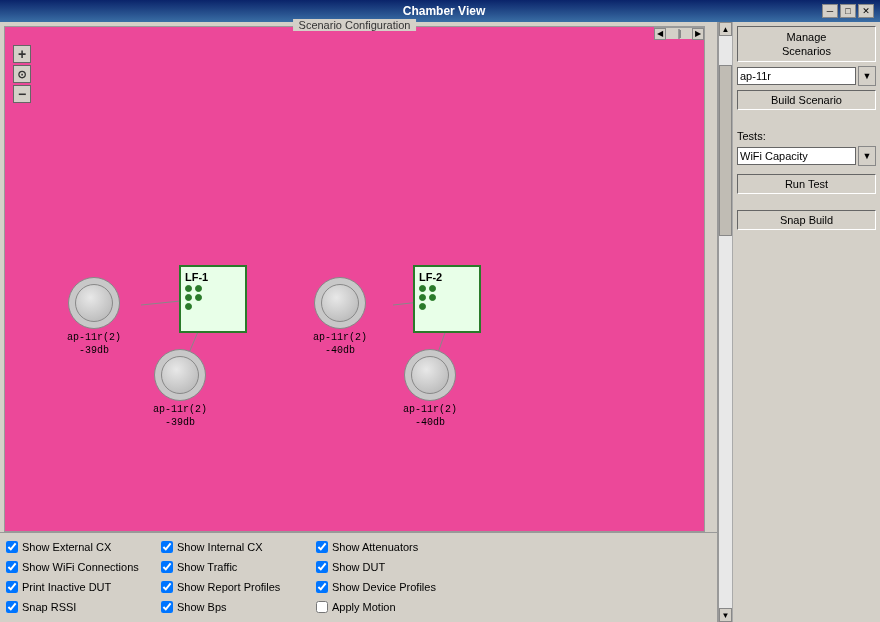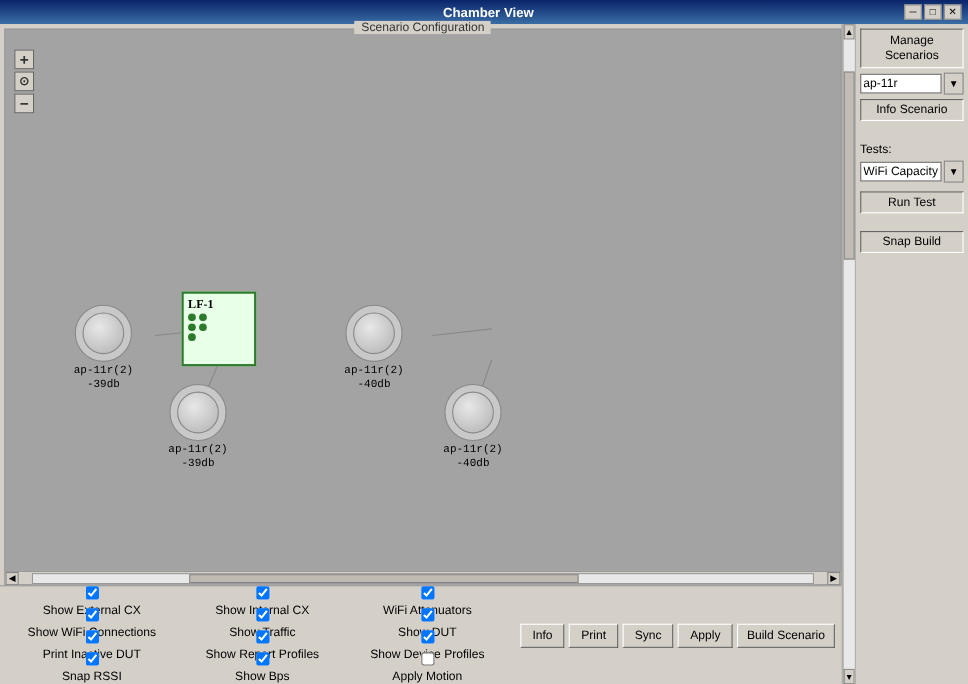--- a/index.html
+++ b/index.html
@@ -57,26 +57,26 @@
       flex: 1;
       display: flex;
       flex-direction: column;
       background: #d4d0c8;
       border-right: 1px solid #999;
     }
 
     
     .scenario-fieldset {
       flex: 1;
-      margin: 4px 0 0 4px;
+      margin: 4px 12px 0 4px;
       border: 1px solid #999;
       position: relative;
-      background: #a3a3a3;
-      display: flex;
-      flex-direction: column;
+      background: #ec4899;
+      display: flex;
+      flex-direction: row;
     }
     .scenario-legend {
       position: absolute;
       top: -8px;
       left: 50%;
       transform: translateX(-50%);
       background: #d4d0c8;
       padding: 0 6px;
       font-size: 11px;
       color: #333;
@@ -292,21 +292,20 @@
       font-size: 11px;
       margin-top: 4px;
     }
 
     .checkbox-item {
       display: flex;
       align-items: center;
       gap: 4px;
       font-size: 11px;
       white-space: nowrap;
-      flex-direction: column;
     }
     .checkbox-item input[type="checkbox"] {
       width: 12px;
       height: 12px;
       cursor: pointer;
     }
     .action-btn {
       background: #d4d0c8;
       border-top: 1px solid #fff;
       border-left: 1px solid #fff;
@@ -366,21 +365,21 @@
           <line x1="442" y1="290" x2="428" y2="330" stroke="#888" stroke-width="1"></line>
         </svg>
 
         <div class="node" style="position:absolute; left:62px; top:240px;">
           <div class="node-circle">
             <div style="width:38px;height:38px;border-radius:50%;background:radial-gradient(circle at 40% 35%, #e8e8e8, #b0b0b0);border:1px solid #888;"></div>
           </div>
           <div class="node-label">ap-11r(2)<br>-39db</div>
         </div>
 
-        <div class="lf-box" style="left:160px; top:228px;font-family:Liberation Serif, serif;">
+        <div class="lf-box" style="left:174px; top:228px;">
           <div class="lf-title">LF-1</div>
           <div class="lf-dots">
             <div class="lf-dot-row">
                 <div class="lf-dot filled"></div>
                 <div class="lf-dot filled"></div>
               </div>
             <div class="lf-dot-row">
                 <div class="lf-dot filled"></div>
                 <div class="lf-dot filled"></div>
               </div>
@@ -397,20 +396,36 @@
           <div class="node-label">ap-11r(2)<br>-39db</div>
         </div>
 
         <div class="node" style="position:absolute; left:308px; top:240px;">
           <div class="node-circle">
             <div style="width:38px;height:38px;border-radius:50%;background:radial-gradient(circle at 40% 35%, #e8e8e8, #b0b0b0);border:1px solid #888;"></div>
           </div>
           <div class="node-label">ap-11r(2)<br>-40db</div>
         </div>
 
+        <div class="lf-box" style="left:408px; top:228px;">
+          <div class="lf-title">LF-2</div>
+          <div class="lf-dots">
+            <div class="lf-dot-row">
+                <div class="lf-dot filled"></div>
+                <div class="lf-dot filled"></div>
+              </div>
+            <div class="lf-dot-row">
+                <div class="lf-dot filled"></div>
+                <div class="lf-dot filled"></div>
+              </div>
+            <div class="lf-dot-row">
+                <div class="lf-dot filled"></div>
+              </div>
+          </div>
+        </div>
 
         <div class="node" style="position:absolute; left:398px; top:312px;">
           <div class="node-circle">
             <div style="width:38px;height:38px;border-radius:50%;background:radial-gradient(circle at 40% 35%, #e8e8e8, #b0b0b0);border:1px solid #888;"></div>
           </div>
           <div class="node-label">ap-11r(2)<br>-40db</div>
         </div>
 
       </div>
 
@@ -429,21 +444,21 @@
         <label class="checkbox-item">
           <input type="checkbox" checked="" style=""> 
             <span>Show External CX</span>
         </label>
         <label class="checkbox-item">
           <input type="checkbox" checked="" style=""> 
             <span>Show Internal CX</span>
         </label>
         <label class="checkbox-item">
           <input type="checkbox" checked="" style=""> 
-            <span>WiFi Attenuators</span>
+            <span>Show Attenuators</span>
         </label>
         <label class="checkbox-item">
           <input type="checkbox" checked="" style=""> 
             <span>Show WiFi Connections</span>
         </label>
 
         <label class="checkbox-item">
           <input type="checkbox" checked="" style=""> 
             <span>Show Traffic</span>
         </label>
@@ -471,27 +486,20 @@
         <label class="checkbox-item">
           <input type="checkbox" checked="" style=""> 
             <span>Show Bps</span>
         </label>
         <label class="checkbox-item">
           <input type="checkbox" style=""> 
             <span>Apply Motion</span>
         </label>
       </div>
 
-      <div style="display:flex;align-items:center;gap:4px;padding:0 6px;">
-        <button class="action-btn">Info</button>
-        <button class="action-btn">Print</button>
-        <button class="action-btn">Sync</button>
-        <button class="action-btn">Apply</button>
-        <button class="action-btn" style="padding:4px 8px;">Build Scenario</button>
-      </div>
     </div>
   </div>
 
   <div class="v-scrollbar">
     <div class="v-scroll-btn">▲</div>
     <div class="v-scroll-track">
       <div class="v-scroll-thumb"></div>
     </div>
     <div class="v-scroll-btn">▼</div>
   </div>
@@ -500,21 +508,21 @@
 
     <button class="right-btn" style="height:36px; line-height:1.3;">Manage<br>Scenarios</button>
 
     <div class="dropdown-row">
       <select class="dropdown-select">
         <option>ap-11r</option>
       </select>
       <div class="dropdown-arrow">▼</div>
     </div>
 
-    <button class="right-btn">Info Scenario</button>
+    <button class="right-btn">Build Scenario</button>
 
     <div style="height:8px;"></div>
 
     <div class="tests-label">Tests:</div>
 
     <div class="dropdown-row">
       <select class="dropdown-select">
         <option>WiFi Capacity</option>
       </select>
       <div class="dropdown-arrow">▼</div>

